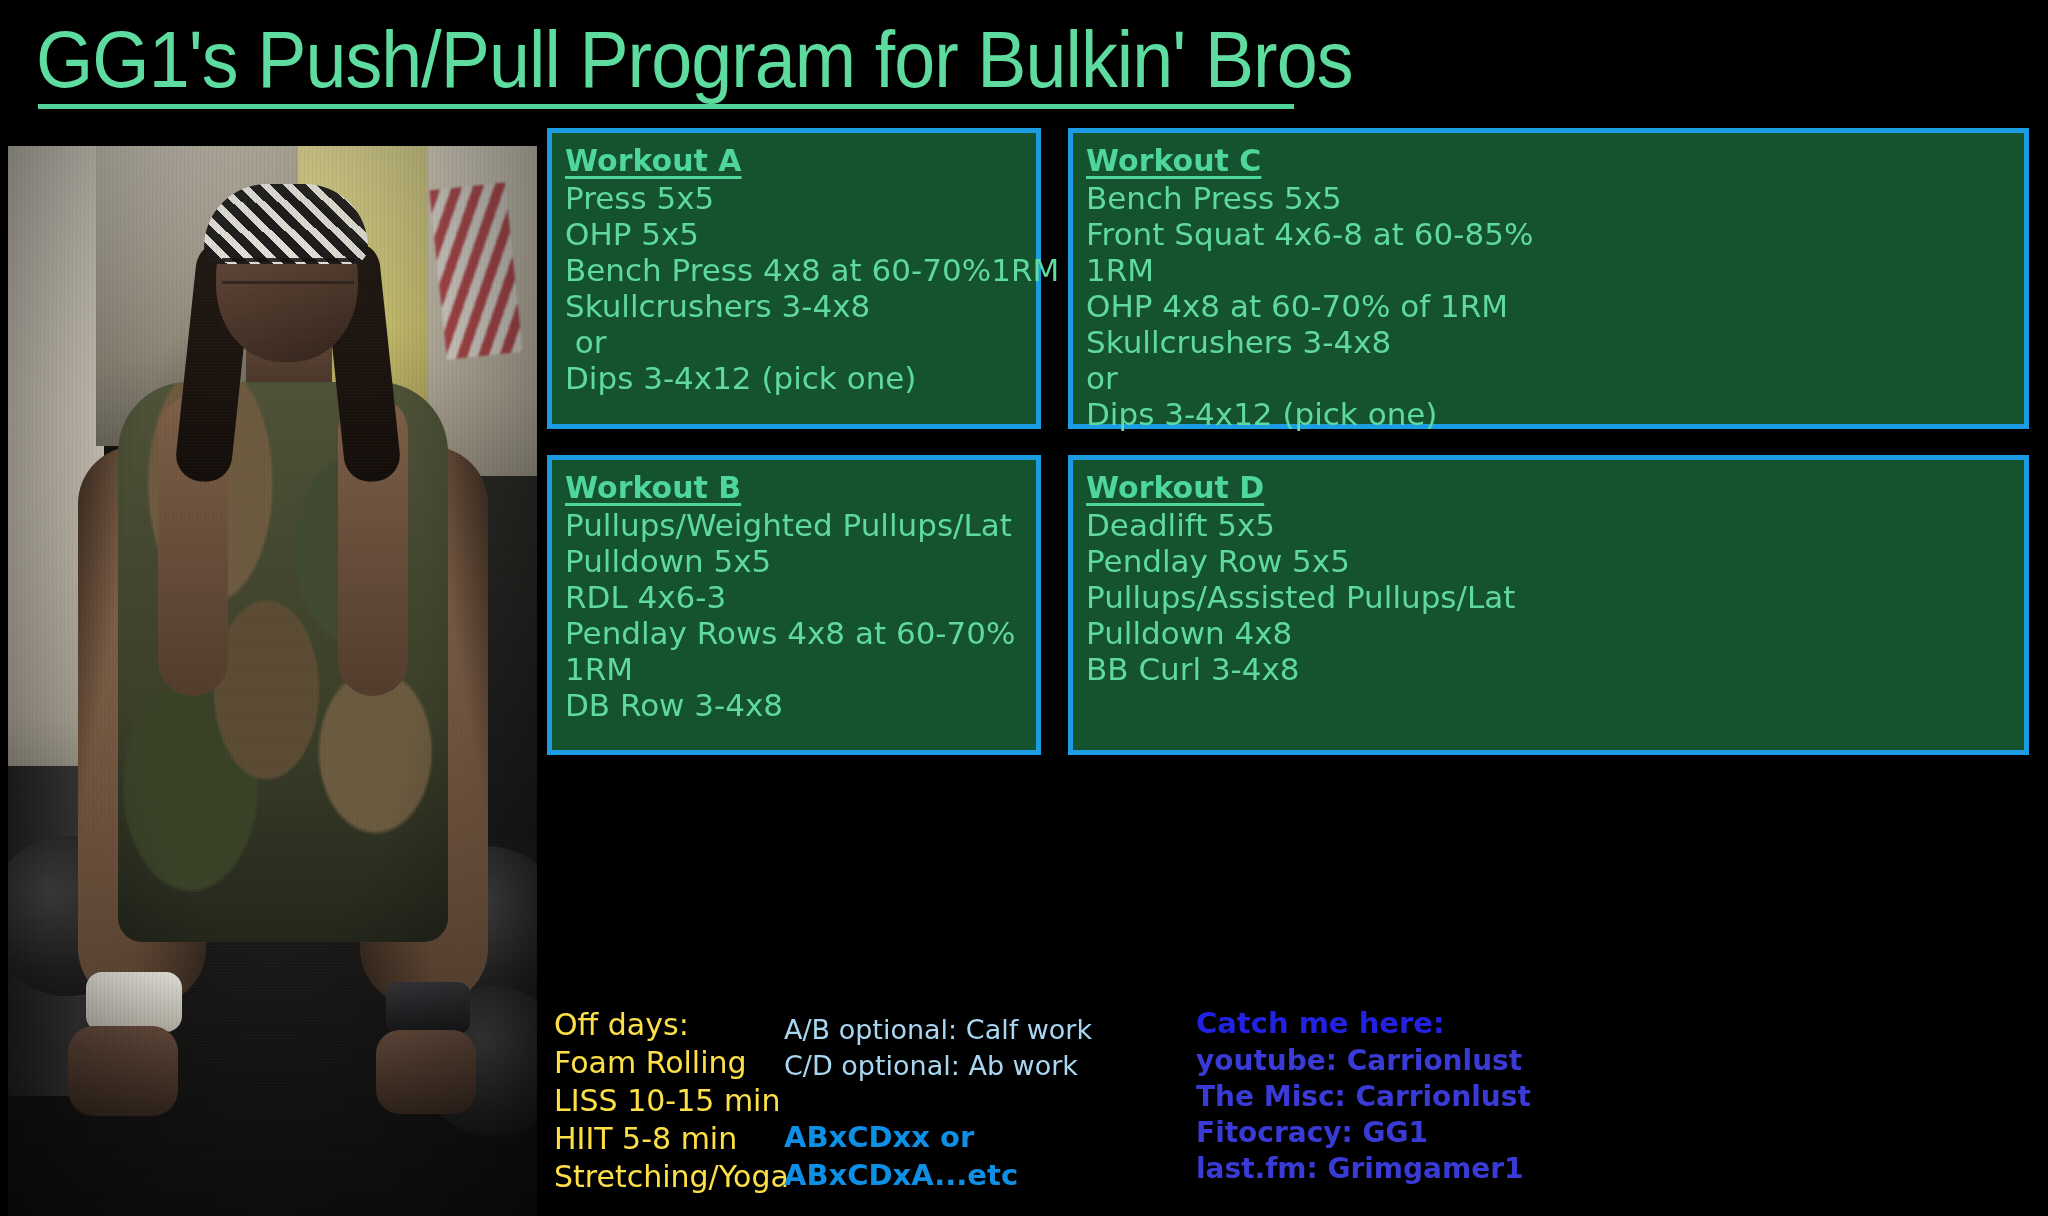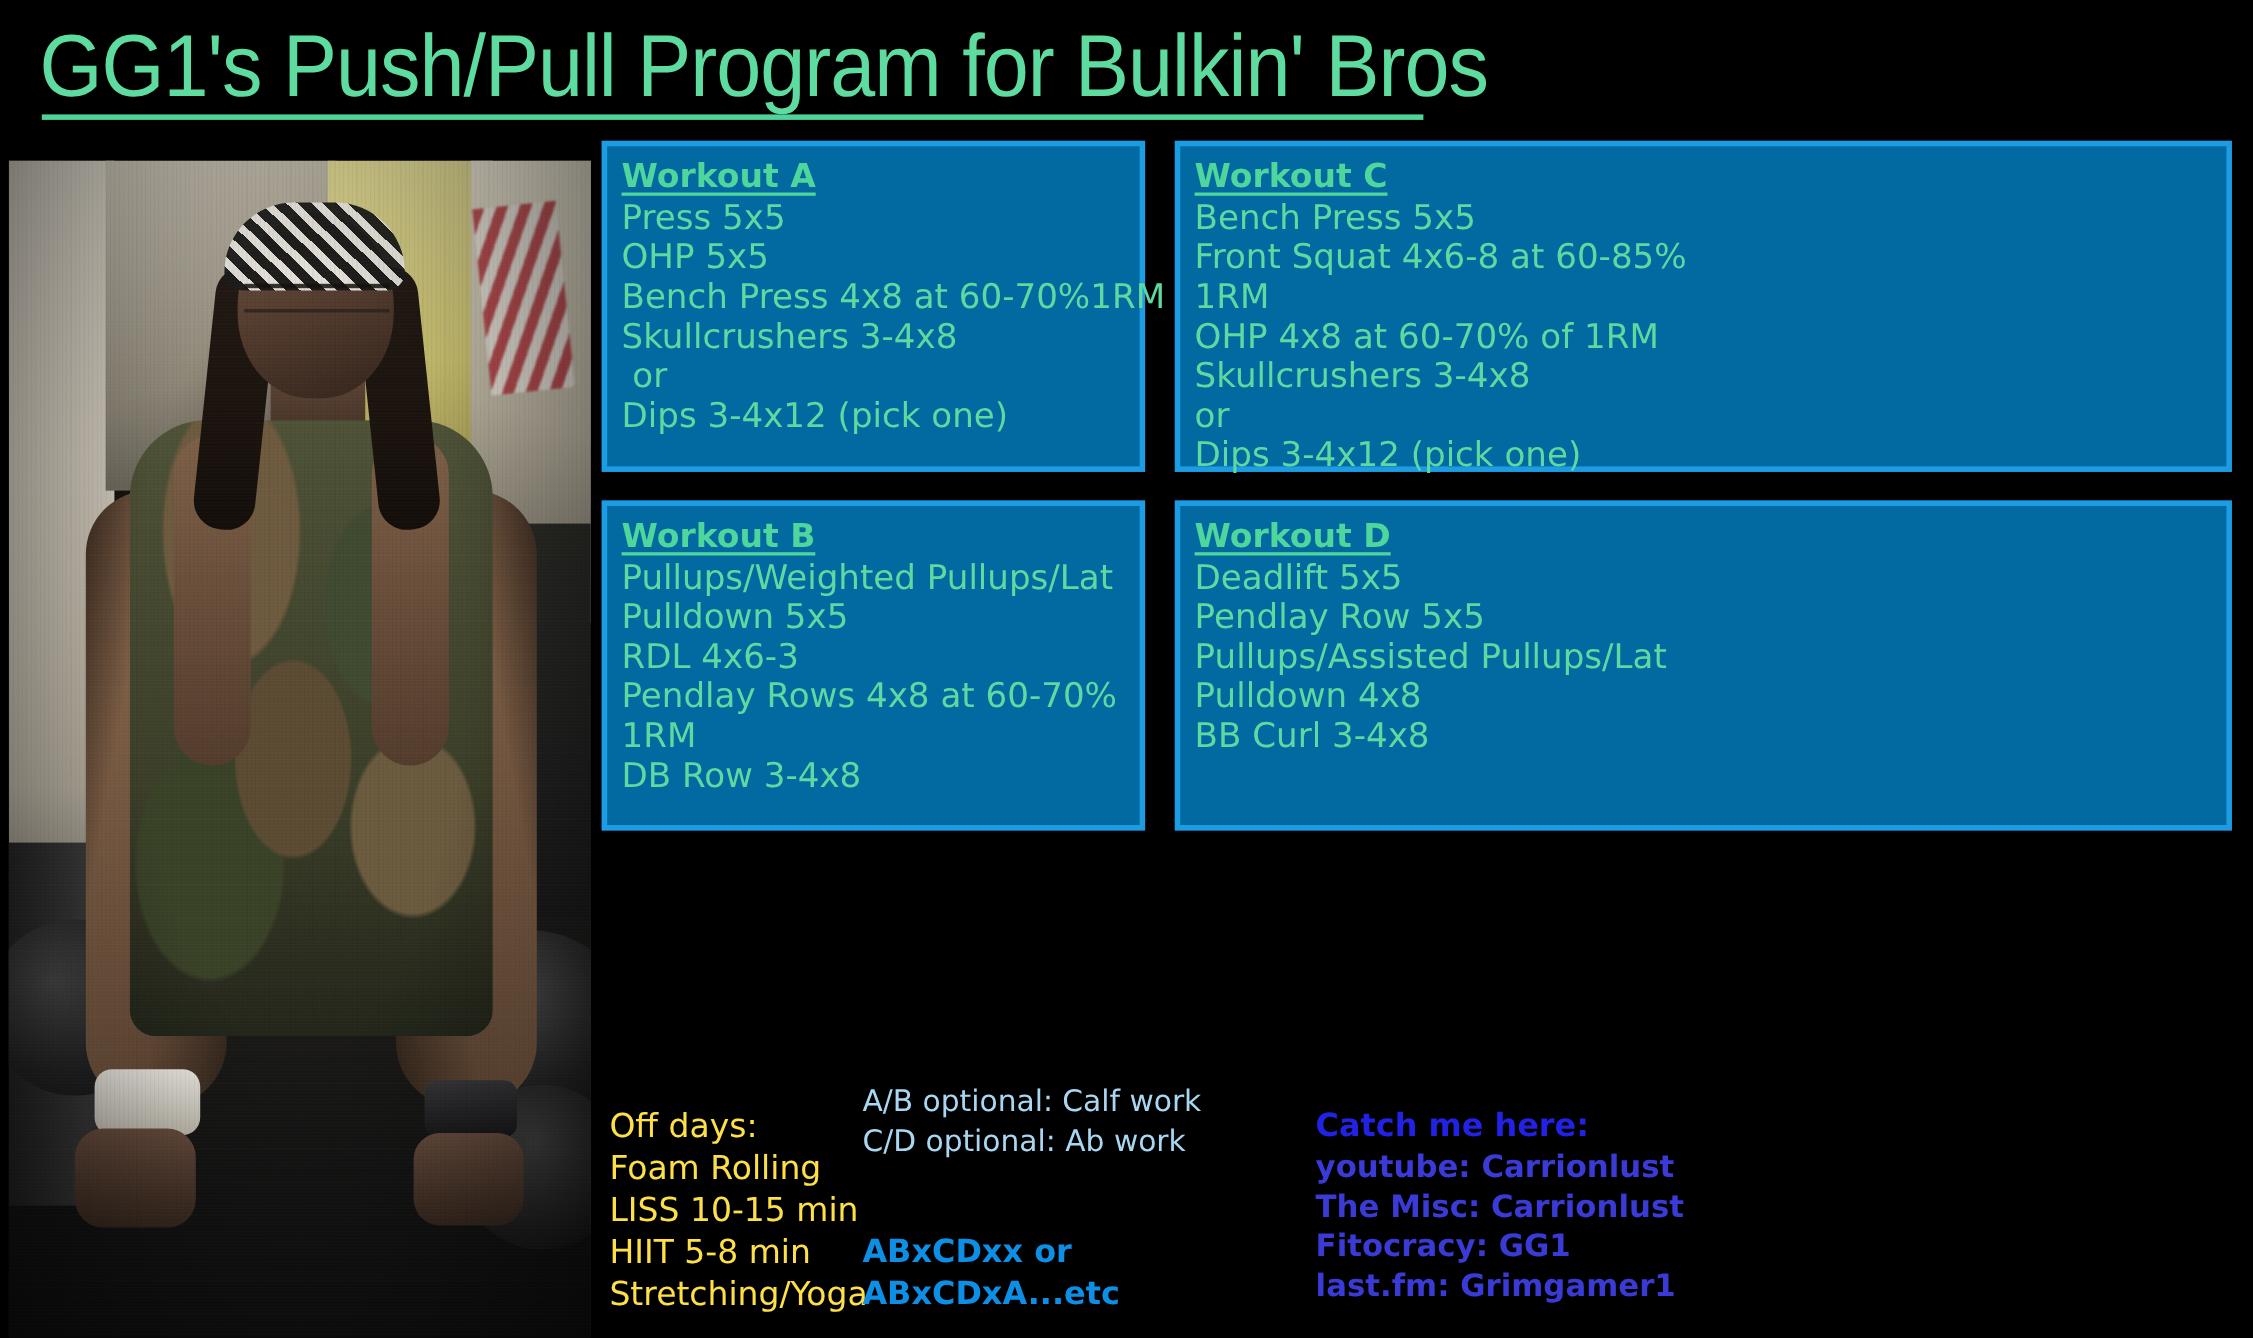--- a/index.html
+++ b/index.html
@@ -181,21 +181,21 @@
   }
   .ph-vig {
     left:0; top:0; width:529px; height:1070px;
     background:radial-gradient(ellipse at 50% 42%,rgba(0,0,0,0) 40%,rgba(0,0,0,.55) 100%);
   }
 
   
   .wbox {
     position:absolute;
     border:5px solid #1C9CE3;
-    background:#0369a1;
+    background:#14532d;
   }
   #box-a { left:547px; top:128px;  width:494px; height:301px; }
   #box-c { left:1068px; top:128px; width:961px; height:301px; }
   #box-b { left:547px; top:455px;  width:494px; height:300px; }
   #box-d { left:1068px; top:455px; width:961px; height:300px; }
   #box-c, #box-d { width:961px; }
 
   .wbox-inner { padding:9px 0 0 13px; }
 
   .w-title {
@@ -220,21 +220,21 @@
   #foot-offdays {
     position:absolute; left:554px; top:1006px;
   }
   #foot-offdays .f-line {
     font-family:"DejaVu Sans", sans-serif;
     font-size:30px; line-height:38px;
     color:#fde047; white-space:pre;
   }
 
   #foot-optional {
-    position:absolute; left:784px; top:984px;
+    position:absolute; left:784px; top:1012px;
   }
   #foot-optional .o-line {
     font-family:"DejaVu Sans", sans-serif;
     font-size:27px; line-height:36px;
     color:#A9D7F2; white-space:pre;
   }
 
   #foot-sequence {
     position:absolute; left:784px; top:1118px;
   }

